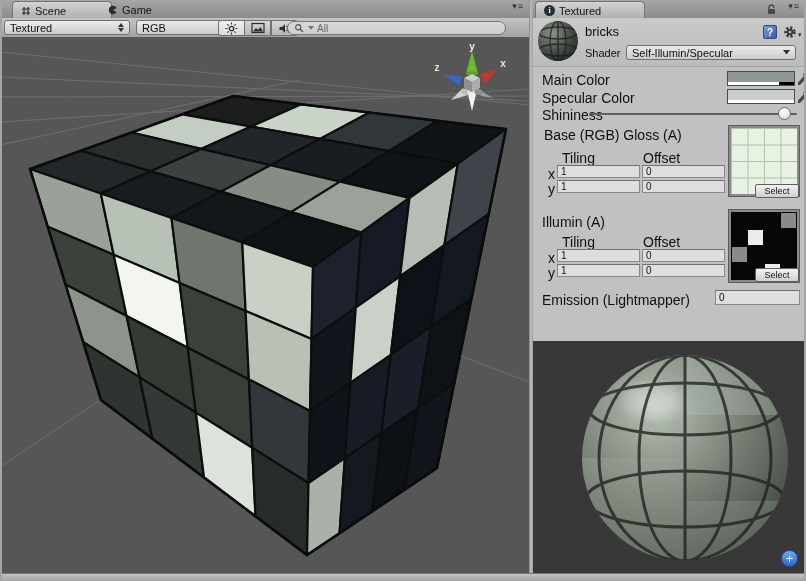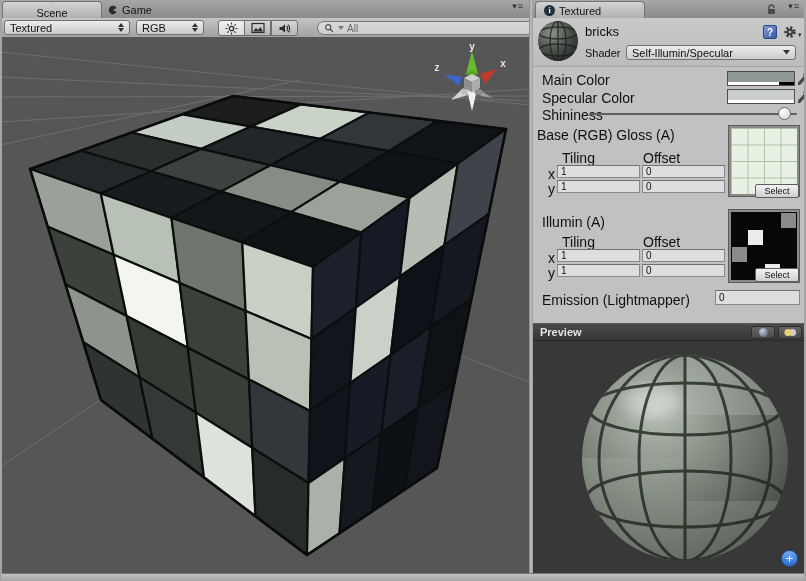--- a/index.html
+++ b/index.html
@@ -90,21 +90,21 @@
   svg{display:block;}
   text{font-family:"Liberation Sans",sans-serif;}
 </style>
 </head>
 <body>
 
 <div class="window">
 
   <div class="abs" style="left:0;top:0;width:529px;height:573px;">
     <div class="tabstrip">
-      <div class="tab active" style="left:2px;width:82px;flex-direction:column;">
+      <div class="tab active" style="left:12px;width:82px;">
         <svg width="10" height="10" viewBox="0 0 10 10">
           <path d="M3,1 V9 M7,1 V9 M1,3 H9 M1,7 H9" stroke="#2e2e2e" stroke-width="1.2" fill="none"></path>
         </svg>
         <span>Scene</span>
       </div>
       <div class="tab" style="left:100px;">
         <svg width="10" height="10" viewBox="0 0 10 10">
           <path d="M5,5 L8.6,2.9 A4.2,4.2 0 1 0 8.6,7.1 Z" fill="#2b2b2b"></path>
         </svg>
         <span>Game</span>
@@ -114,21 +114,21 @@
 
     <div class="toolbar">
       <div class="udrop" style="left:4px;width:126px;">
         <span>Textured</span>
         <span class="spring"></span>
         <span class="updown">
             <i class="up"></i>
             <i class="dn"></i>
           </span>
       </div>
-      <div class="udrop" style="left:136px;width:68px;">
+      <div class="udrop" style="left:136px;width:96px;">
         <span>RGB</span>
         <span class="spring"></span>
         <span class="updown">
             <i class="up"></i>
             <i class="dn"></i>
           </span>
       </div>
       <div class="ubtn first pressed" style="left:218px;">
         <svg width="13" height="13" viewBox="0 0 13 13">
           <circle cx="6.5" cy="6.5" r="2.2" fill="none" stroke="#2d2d2d" stroke-width="1.3"></circle>
@@ -143,21 +143,21 @@
           <rect x="1" y="1.5" width="12" height="9" fill="none" stroke="#2d2d2d" stroke-width="1.2"></rect>
           <path d="M2,9.5 L5,6 L7,8 L9.4,5 L12,9.5 Z" fill="#2d2d2d"></path>
         </svg>
       </div>
       <div class="ubtn last" style="left:272px;">
         <svg width="13" height="13" viewBox="0 0 13 13">
           <path d="M1.5,5 H4 L7,2.2 V10.8 L4,8 H1.5 Z" fill="#2d2d2d"></path>
           <path d="M8.6,4 A3.4,3.4 0 0 1 8.6,9 M10,2.6 A5.4,5.4 0 0 1 10,10.4" fill="none" stroke="#2d2d2d" stroke-width="1.1"></path>
         </svg>
       </div>
-      <div class="usearch" style="left:317px;width:219px;">
+      <div class="usearch" style="left:287px;width:219px;">
         <svg width="11" height="11" viewBox="0 0 11 11">
           <circle cx="4.2" cy="4.2" r="2.6" fill="none" stroke="#555" stroke-width="1.2"></circle>
           <path d="M6.2,6.2 L9,9" stroke="#555" stroke-width="1.3"></path>
         </svg>
         <svg width="6" height="5" viewBox="0 0 6 5">
           <path d="M0,0 H6 L3,4 Z" fill="#777"></path>
         </svg>
         <span>All</span>
       </div>
     </div>
@@ -333,21 +333,21 @@
     <svg class="abs" style="left:264px;top:88px;" width="11" height="16" viewBox="0 0 11 16">
       <polygon points="1,15 3,15 9,8.5 6.8,6.3 1,12.5" fill="#474747"></polygon>
       <circle cx="8.7" cy="4.8" r="2.4" fill="#474747"></circle>
       <path d="M6.2,7 L8.5,9.3" stroke="#474747" stroke-width="1.4"></path>
     </svg>
 
     <div class="ilabel" style="left:9px;top:107px;">Shininess</div>
     <div class="slider-track" style="left:57px;top:113px;width:207px;"></div>
     <div class="slider-handle" id="shin-handle" style="top: 107px; left: 245.18px;"></div>
 
-    <div class="ilabel" style="left:4px;top:127px;">Base (RGB) Gloss (A)</div>
+    <div class="ilabel" style="left:11px;top:127px;">Base (RGB) Gloss (A)</div>
     <div class="tex-box tex-base" style="left:196px;top:126px;height:70px;"></div>
     <div class="uselect" style="left:222px;top:184px;width:44px;">Select</div>
 
     <div class="ilabel" style="left:29px;top:150px;">Tiling</div>
     <div class="ilabel" style="left:110px;top:150px;">Offset</div>
     <div class="ilabel" style="left:15px;top:166px;">x</div>
     <div class="ufield" style="left:24px;top:165px;width:83px;height:13px;">1</div>
     <div class="ufield" style="left:109px;top:165px;width:83px;height:13px;">0</div>
     <div class="ilabel" style="left:15px;top:181px;">y</div>
     <div class="ufield" style="left:24px;top:180px;width:83px;height:13px;">1</div>
@@ -367,40 +367,20 @@
     <div class="ilabel" style="left:15px;top:250px;">x</div>
     <div class="ufield" style="left:24px;top:249px;width:83px;height:13px;">1</div>
     <div class="ufield" style="left:109px;top:249px;width:83px;height:13px;">0</div>
     <div class="ilabel" style="left:15px;top:265px;">y</div>
     <div class="ufield" style="left:24px;top:264px;width:83px;height:13px;">1</div>
     <div class="ufield" style="left:109px;top:264px;width:83px;height:13px;">0</div>
 
     <div class="ilabel" style="left:9px;top:292px;">Emission (Lightmapper)</div>
     <div class="ufield" style="left:182px;top:290px;width:85px;height:15px;line-height:13px;">0</div>
 
-    <div class="preview-header">
-      <div class="preview-title">Preview</div>
-      <div class="pbtn" style="right:31px;">
-        <svg width="11" height="11" viewBox="0 0 11 11">
-          <defs>
-              <radialGradient id="pbg" cx="0.35" cy="0.3" r="0.8">
-            <stop offset="0%" stop-color="#c7d1de"></stop>
-                <stop offset="100%" stop-color="#5a6a80"></stop>
-              </radialGradient>
-            </defs>
-          <circle cx="5.5" cy="5.5" r="4.5" fill="url(#pbg)"></circle>
-        </svg>
-      </div>
-      <div class="pbtn" style="right:4px;">
-        <svg width="15" height="11" viewBox="0 0 15 11">
-          <circle cx="9.5" cy="5.5" r="3.6" fill="#cfcfcf"></circle>
-          <circle cx="5" cy="5.5" r="3.6" fill="#e6d274"></circle>
-        </svg>
-      </div>
-    </div>
     <div class="preview-area">
       <svg width="273" height="232" viewBox="0 0 273 232">
         <defs>
           <radialGradient id="sphg" cx="0.36" cy="0.27" r="0.85">
             <stop offset="0%" stop-color="#b7c0b5"></stop>
             <stop offset="50%" stop-color="#788076"></stop>
             <stop offset="100%" stop-color="#3c423c"></stop>
           </radialGradient>
           <clipPath id="sphclip">
               <circle cx="152" cy="117" r="103"></circle>

